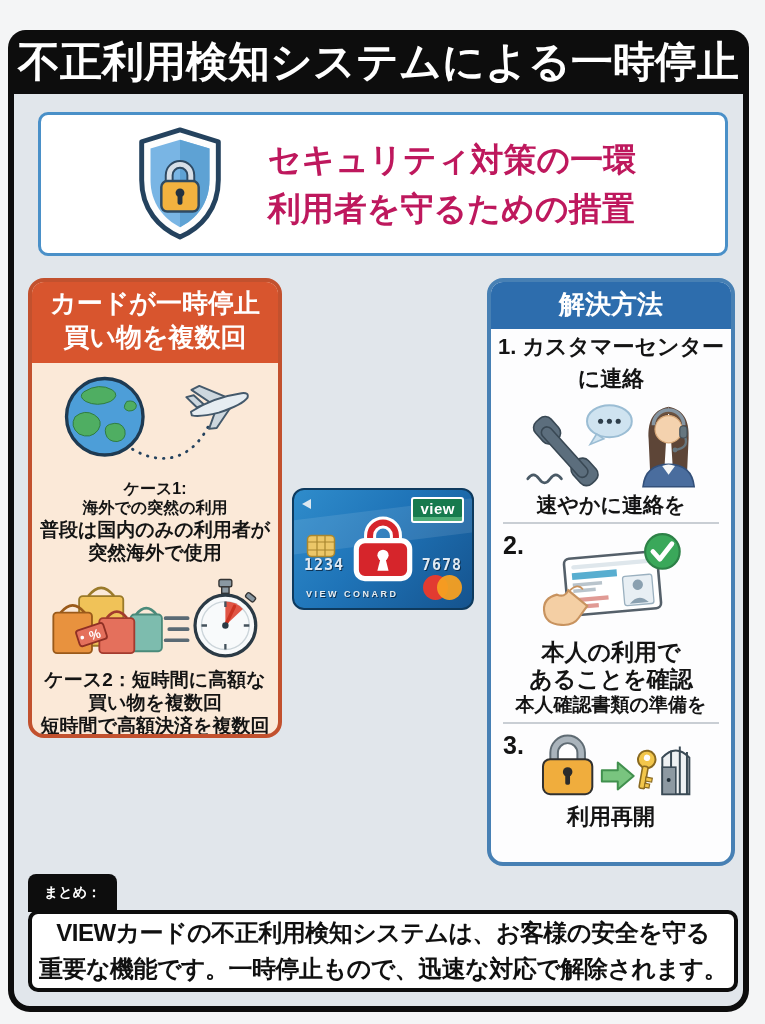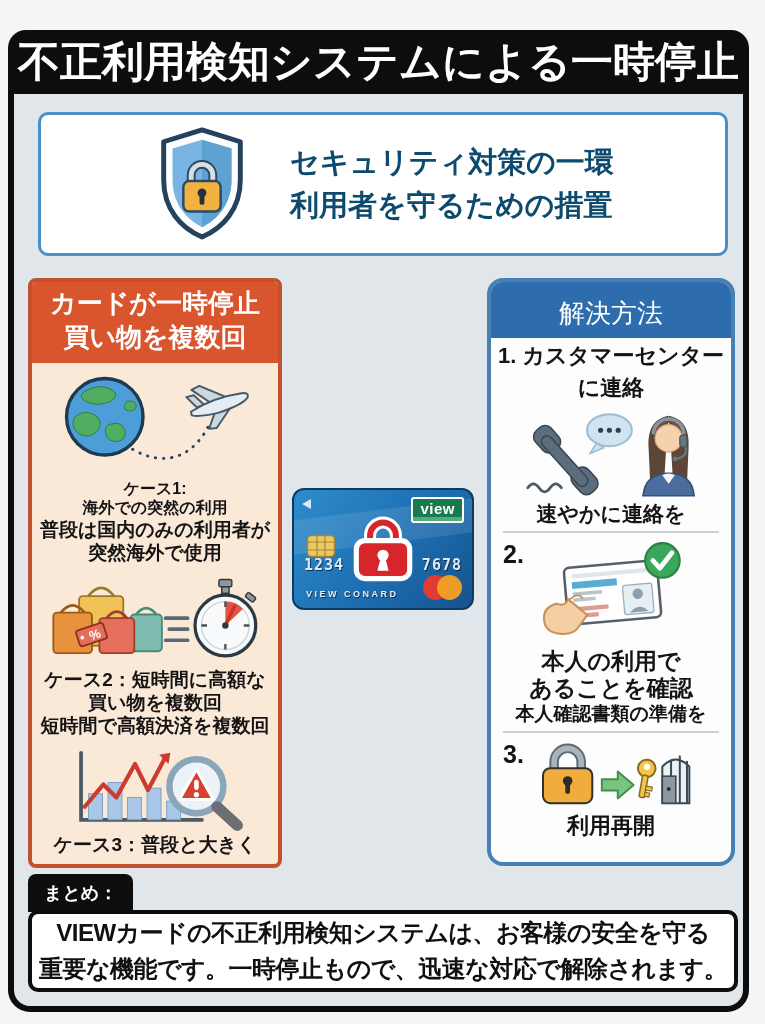--- a/index.html
+++ b/index.html
@@ -24,44 +24,44 @@
   }
   .title-band h1 { margin:8px; font-size:42px; font-weight:900; color:#ffffff; letter-spacing:0; white-space:nowrap; }
 
   
   .shield-box {
     left:38px; top:112px; width:690px; height:144px;
     background:#ffffff; border:3px solid #4a90c8; border-radius:10px;
     display:flex; align-items:center; justify-content:center; gap:38px;
   }
   .shield-box svg { flex:0 0 auto; }
-  .banner-text { font-size:29px; font-weight:900; line-height:1.5; color:#0c4a6e; }
+  .banner-text { font-size:33px; font-weight:900; line-height:1.5; color:#be185d; }
 
   
   .cases-panel {
-    left:28px; top:278px; width:254px; height:590px;
-    background:#fbe9d8; border:4px solid #c2512e; border-radius:8px; overflow:hidden;
+    left:28px; top:278px; width:254px; height:460px;
+    background:#fbe9d8; border:4px solid #c2512e; border-radius:16px; overflow:hidden;
   }
   .cases-header {
     background:#d8552e; color:#ffffff; text-align:center;
     font-size:26px; font-weight:900; line-height:1.3; padding:5px 0 8px;
   }
   .case { text-align:center; font-weight:800; color:#141414; }
   .case svg { display:block; margin:4px auto 2px; }
   .case .t1 { font-size:16px; line-height:1.22; }
   .case .t  { font-size:19px; line-height:1.22; }
 
   
   .solutions-panel {
     left:487px; top:278px; width:248px; height:588px;
     background:#fdfdfe; border:4px solid #4780b4; border-radius:16px; overflow:hidden;
   }
   .solutions-header {
     background:#2d6dad; color:#ffffff; text-align:center;
-    font-size:26px; font-weight:400; padding:14px 0 7px;
+    font-size:26px; font-weight:700; padding:5px 0 7px;
   }
   .step { position:relative; text-align:center; font-weight:900; color:#141414; }
   .step svg { display:block; margin:2px auto; }
   .step .stitle { font-size:22px; line-height:1.25; margin-top:4px; }
   .step .scap  { font-size:21px; line-height:1.2; }
   .step .snum  { position:absolute; left:12px; top:2px; font-size:25px; font-weight:900; }
   .step .l24 { font-size:23px; line-height:1.18; }
   .step .l20 { font-size:19px; line-height:1.25; }
   .step .l17 { font-size:17px; letter-spacing:-0.5px; white-space:nowrap; line-height:1.3; }
   .divider { height:2px; background:#c9ced4; margin:5px 12px; }
@@ -97,21 +97,21 @@
   }
   .cc-mc { position:absolute; right:10px; bottom:8px; display:flex; }
   .cc-mc .c1 { width:25px; height:25px; border-radius:50%; background:#e23b31; }
   .cc-mc .c2 { width:25px; height:25px; border-radius:50%; background:#f6a021; margin-left:-11px; opacity:0.95; }
 
   
   .summary-tab {
     left:28px; top:874px; height:38px; padding:0 16px;
     background:#0d0d0d; border-radius:8px 8px 0 0;
     display:flex; align-items:center;
-    color:#ffffff; font-size:18px; font-weight:900;
+    color:#ffffff; font-size:14px; font-weight:900;
   }
   .summary-box {
     left:28px; top:910px; width:710px; height:82px;
     background:#ffffff; border:4px solid #0d0d0d; border-radius:10px;
     display:flex; flex-direction:column; align-items:center; justify-content:center;
     font-size:24px; font-weight:900; line-height:1.5; letter-spacing:-0.5px;
     text-align:center; white-space:nowrap;
   }
 </style>
 </head>

